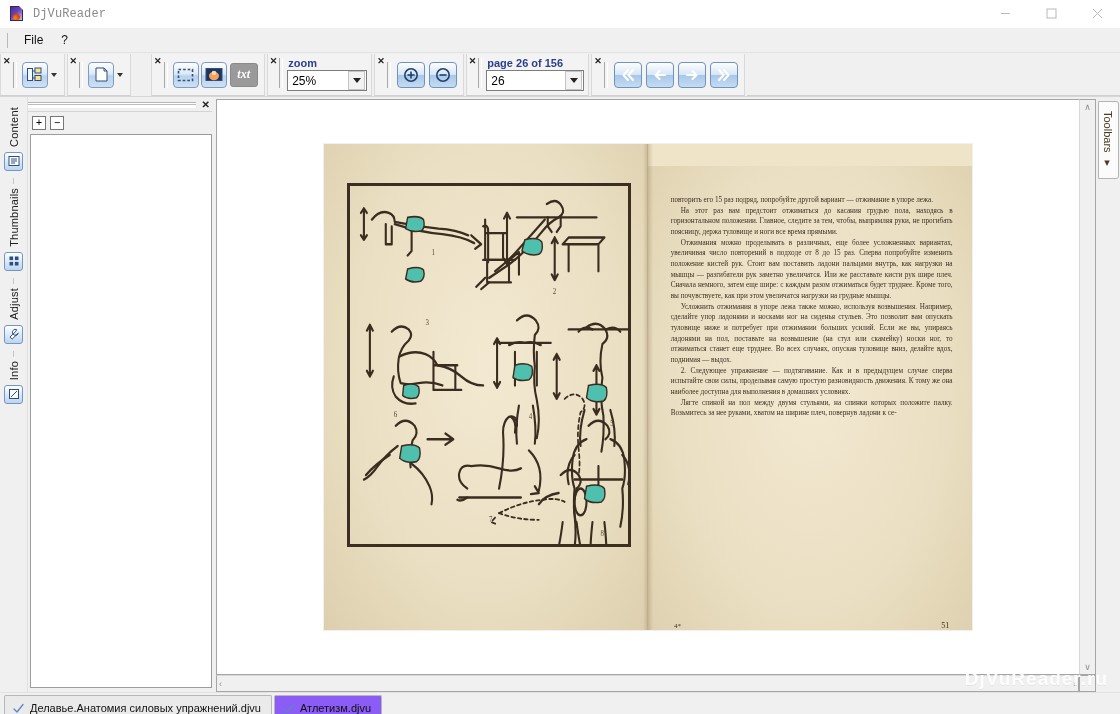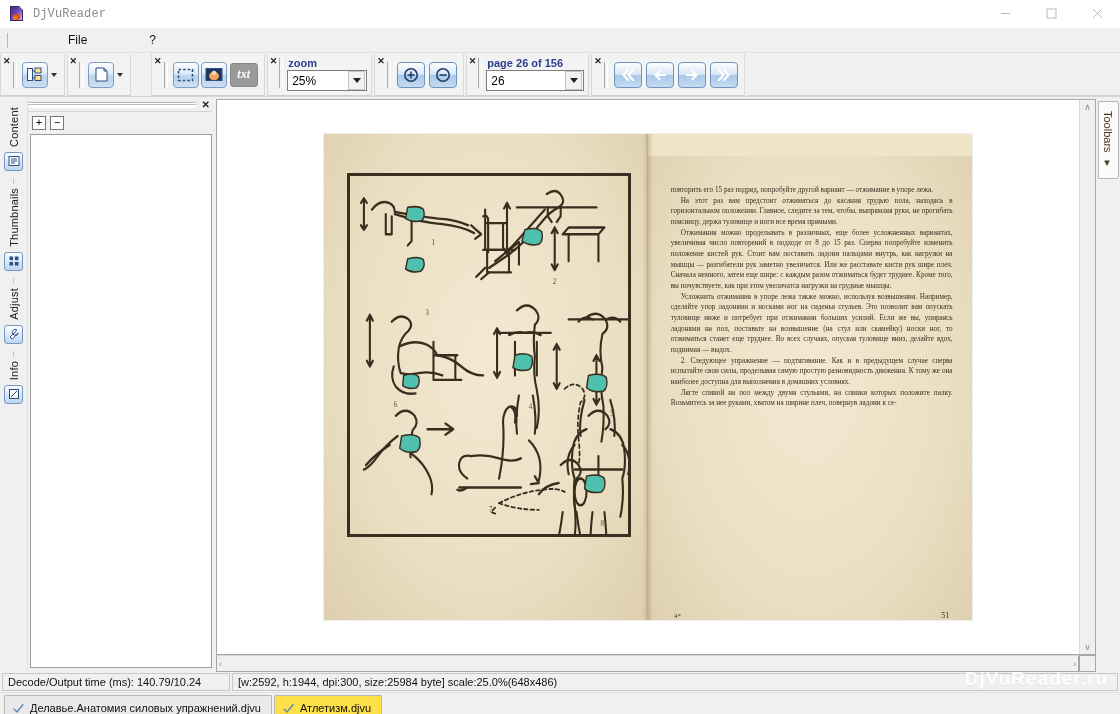--- a/index.html
+++ b/index.html
@@ -55,21 +55,20 @@
   }
   .win-btn svg { display: block; }
 
   
   .menubar {
     height: 25px; flex: 0 0 25px;
     background: #f0f0f0;
     display: flex; align-items: center;
     border-bottom: 1px solid #e3e3e3;
     padding-left: 4px;
-    gap: 44px;
   }
   .menubar .grip {
     width: 3px; height: 15px; border-left: 1px solid #b9b9b9;
     margin: 0 6px 0 3px;
   }
   .menu-item {
     font-size: 12px; color: #111; padding: 3px 8px; margin-right: 2px;
     user-select: none;
   }
 
@@ -322,21 +321,21 @@
     display: flex; align-items: flex-end; padding-left: 4px;
     border-top: 1px solid #e2e2e2;
   }
   .doctab {
     height: 19px; display: flex; align-items: flex-end; gap: 6px;
     padding: 0 10px 0 8px; font-size: 11px; color: #111;
     border: 1px solid #b7b7b7; border-bottom: none;
     background: #eaeaea; margin-right: 2px;
     border-radius: 2px 2px 0 0;
   }
-  .doctab.active { background: #fde047; }
+  .doctab.active { background: #8b5cf6; }
   .chk {
     width: 11px; height: 11px; flex: 0 0 11px;
     display: flex; align-items: center; justify-content: center;
   }
 
   
   .watermark {
     position: absolute; right: 12px; bottom: 24px;
     font-size: 19px; font-weight: bold; letter-spacing: 1px;
     color: rgba(255,255,255,.92);
@@ -713,24 +712,20 @@
       </div>
     </div>
 
     <div class="right-rail">
       <div class="toolbars-tab">
         <span class="vlabel">Toolbars ▾</span>
       </div>
     </div>
   </div>
 
-  <div class="statusbar">
-    <div class="status-cell a">Decode/Output time (ms): 140.79/10.24</div>
-    <div class="status-cell b">[w:2592, h:1944, dpi:300, size:25984 byte] scale:25.0%(648x486)</div>
-  </div>
 
   <div class="tabbar">
     <div class="doctab">
       <span class="chk">
         <svg width="11" height="11" viewBox="0 0 11 11">
             <path d="M1 6 L4 9 L10 1.5" fill="none" stroke="#5b86c4" stroke-width="1.3" stroke-linecap="round" stroke-linejoin="round"></path>
           </svg>
       </span>
       <span>Делавье.Анатомия силовых упражнений.djvu</span>
     </div>

